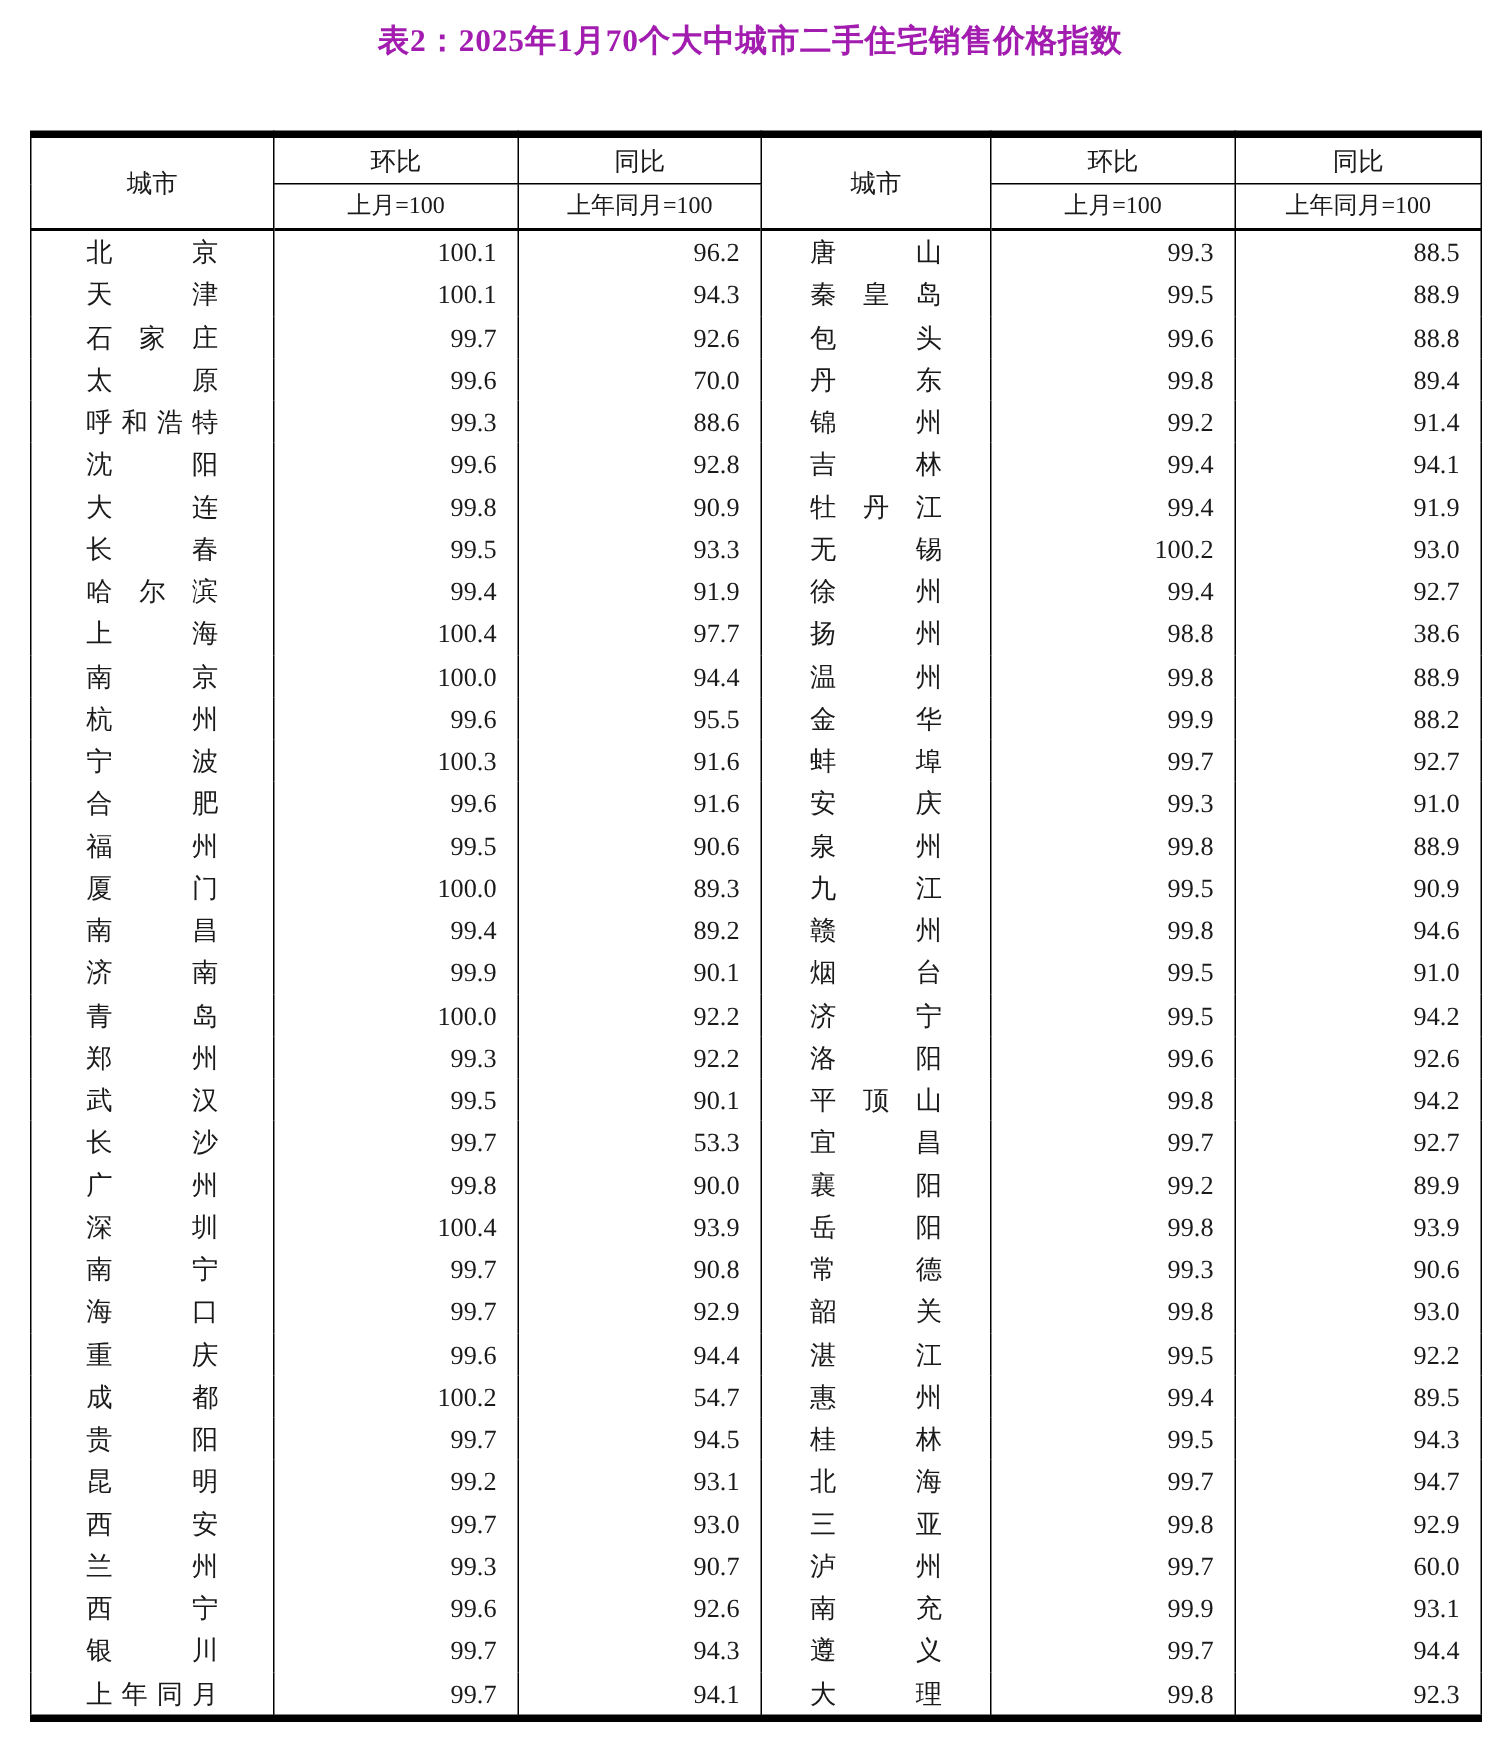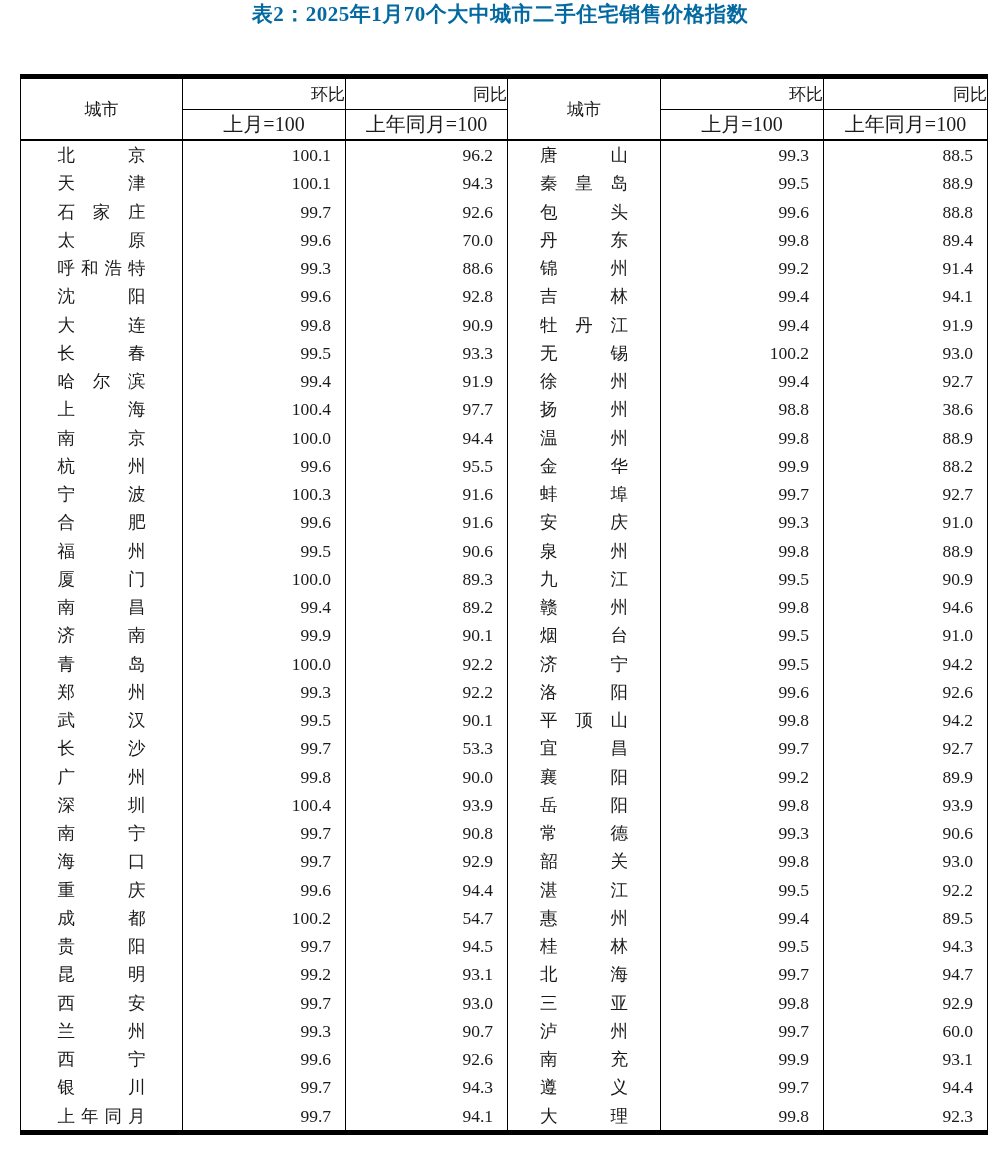--- a/index.html
+++ b/index.html
@@ -6,24 +6,25 @@
     margin: 0; padding: 0;
     width: 1000px; height: 1164px;
     background: #ffffff;
     font-family: "Liberation Serif", "DejaVu Serif", serif;
     color: #1a1a1a;
     overflow: hidden;
   }
   .page { width: 1000px; height: 1164px; position: relative; }
   .title {
     text-align: center;
+    padding-top: 13px;
     font-size: 21px;
     font-weight: bold;
     letter-spacing: 0.5px;
-    color: #0369a1;
+    color: #a21caf;
   }
   table.idx {
     border-collapse: collapse;
     table-layout: fixed;
     margin-left: 20px;
     margin-top: 46px;
     width: 967px;
     border-top: 5px solid #000;
     border-bottom: 5px solid #000;
     border-left: 1.5px solid #000;
@@ -42,22 +43,22 @@
     border-right: 1.5px solid #000;
     padding: 0;
     font-weight: 400;
   }
   thead th {
     font-size: 17px;
     text-align: center;
     vertical-align: middle;
   }
   thead tr.h1 th { height: 30px; }
-  thead tr.h2 th { height: 29px; font-size: 20px; }
-  thead tr.h1 th.sub-top { border-bottom: 1.5px solid #000; text-align: right; }
+  thead tr.h2 th { height: 29px; font-size: 16px; }
+  thead tr.h1 th.sub-top { border-bottom: 1.5px solid #000; }
   thead th.span-city { border-bottom: 2.5px solid #000; }
   thead tr.h2 th { border-bottom: 2.5px solid #000; }
 
   tbody td {
     height: 28.25px;
     font-size: 17.5px;
     line-height: 28.25px;
     vertical-align: middle;
     white-space: nowrap;
   }

